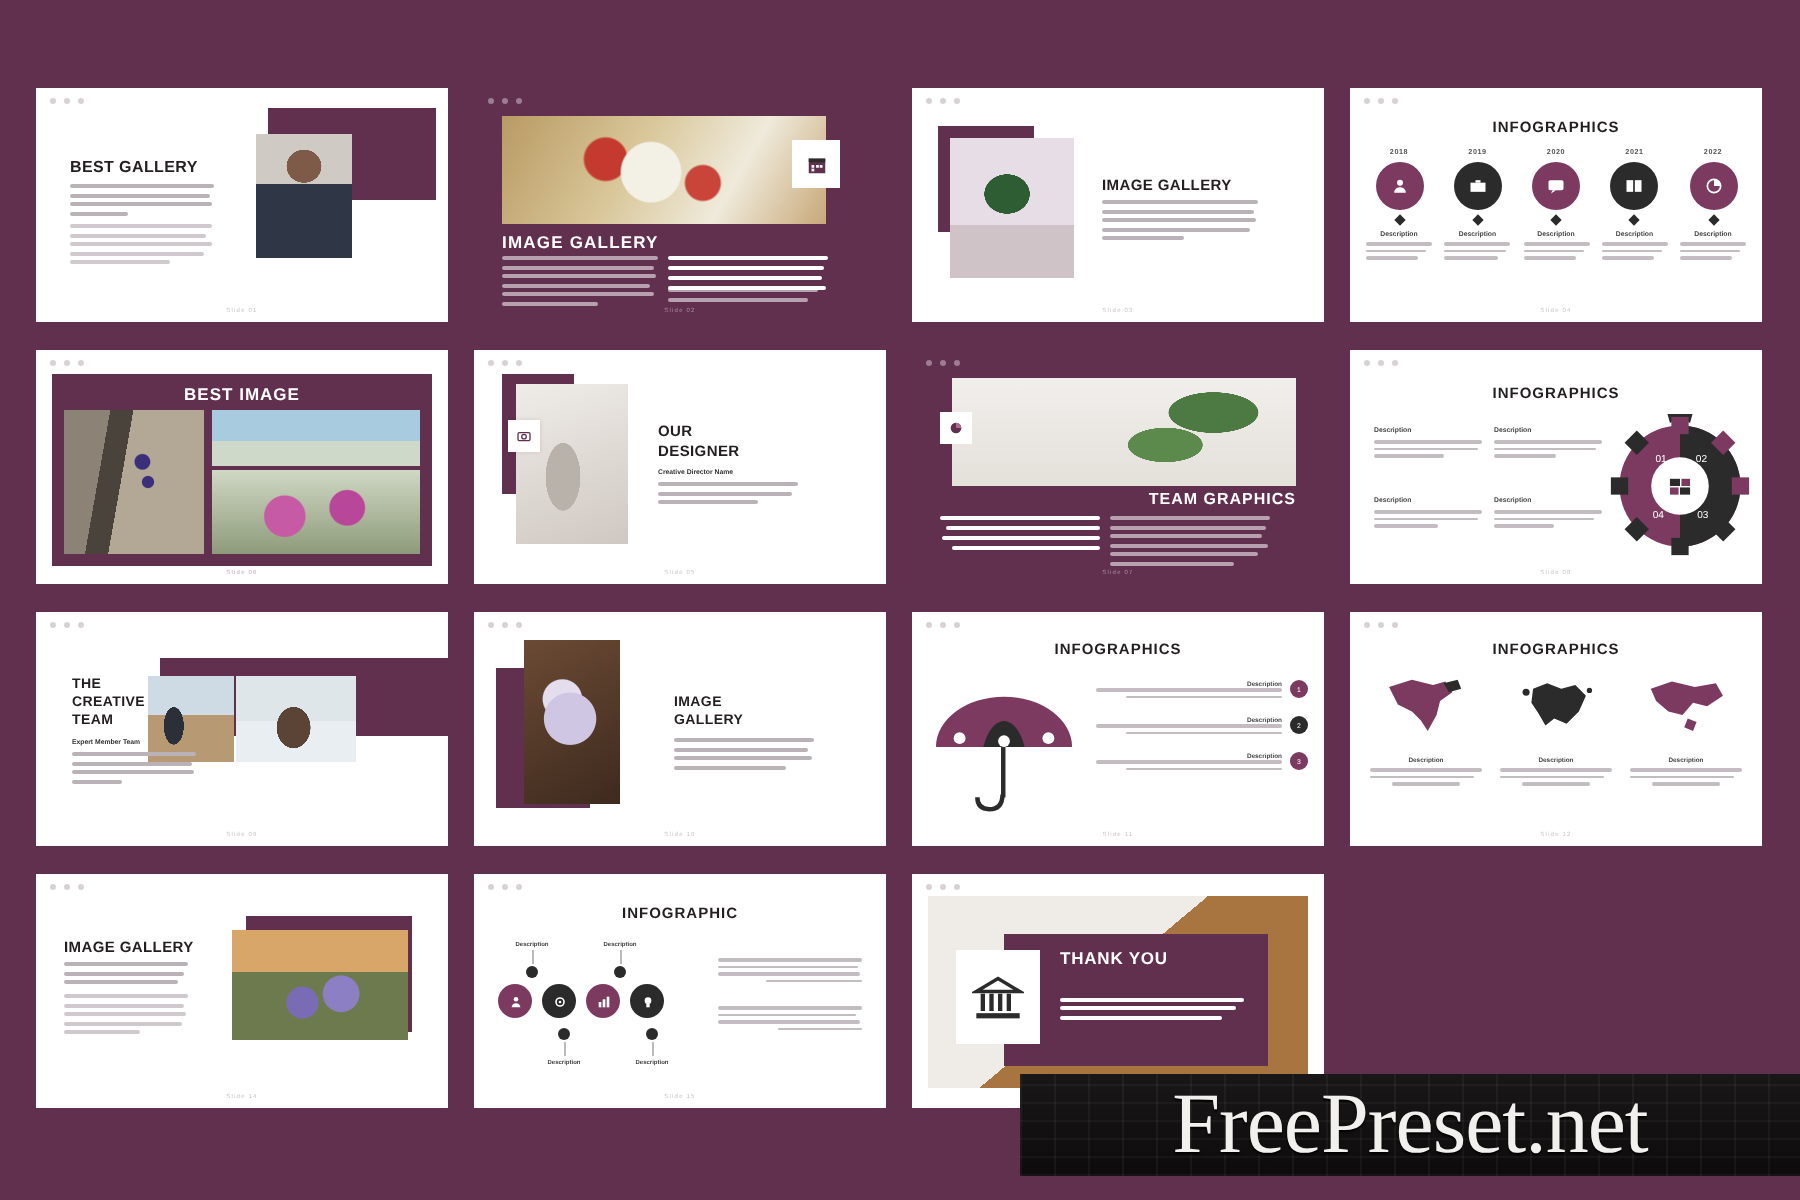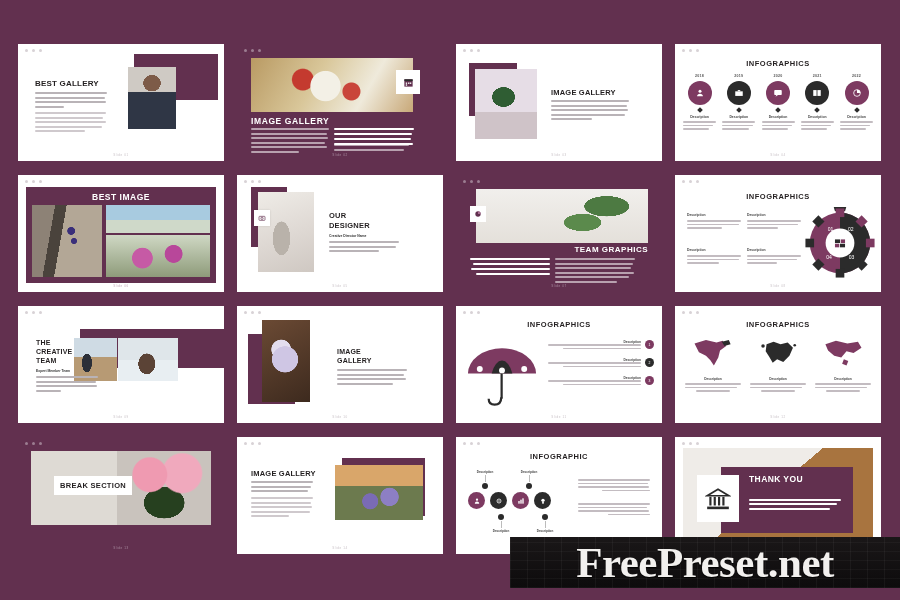--- a/index.html
+++ b/index.html
@@ -126,21 +126,20 @@
       repeating-linear-gradient(0deg, rgba(255,255,255,.035) 0 1px, transparent 1px 9px),
       repeating-linear-gradient(90deg, rgba(255,255,255,.045) 0 1px, transparent 1px 17px),
       linear-gradient(180deg,#1a1718,#0d0b0c);
     display: flex; align-items: center; justify-content: center;
     z-index: 80;
   }
   .watermark span {
     font-family: "Liberation Serif", serif;
     font-size: 43px; color: #f2f0ee; letter-spacing: -0.5px;
     text-shadow: 0 1px 1px #000;
-    font-weight: bold;
   }
 </style>
 </head>
 <body>
 
 <div class="grid">
 
   <div class="slide">
     <div class="dots">
         <i></i>
@@ -600,32 +599,20 @@
         <div class="lorem tiny" style="margin-top:2px;">
             <span style="width:100%"></span>
             <span style="width:92%"></span>
             <span style="width:60%;margin:0 auto"></span>
           </div>
       </div>
     </div>
     <div class="pagefoot">Slide 12</div>
   </div>
 
-  <div class="slide dark">
-    <div class="dots">
-        <i></i>
-        <i></i>
-        <i></i>
-      </div>
-    <div class="ph ph-roses" style="left:13px;top:14px;width:180px;height:74px;"></div>
-    <div class="whitebox" style="left:36px;top:39px;width:78px;height:19px;display:flex;align-items:center;justify-content:center;">
-      <span class="h-title" style="font-size:7.5px;letter-spacing:.3px;">BREAK SECTION</span>
-    </div>
-    <div class="pagefoot">Slide 13</div>
-  </div>
 
   <div class="slide">
     <div class="dots">
         <i></i>
         <i></i>
         <i></i>
       </div>
     <div class="h-title" style="position:absolute;left:14px;top:32px;font-size:7.5px;">IMAGE GALLERY</div>
     <div class="lorem" style="position:absolute;left:14px;top:44px;width:62px;">
       <span style="width:100%"></span>

